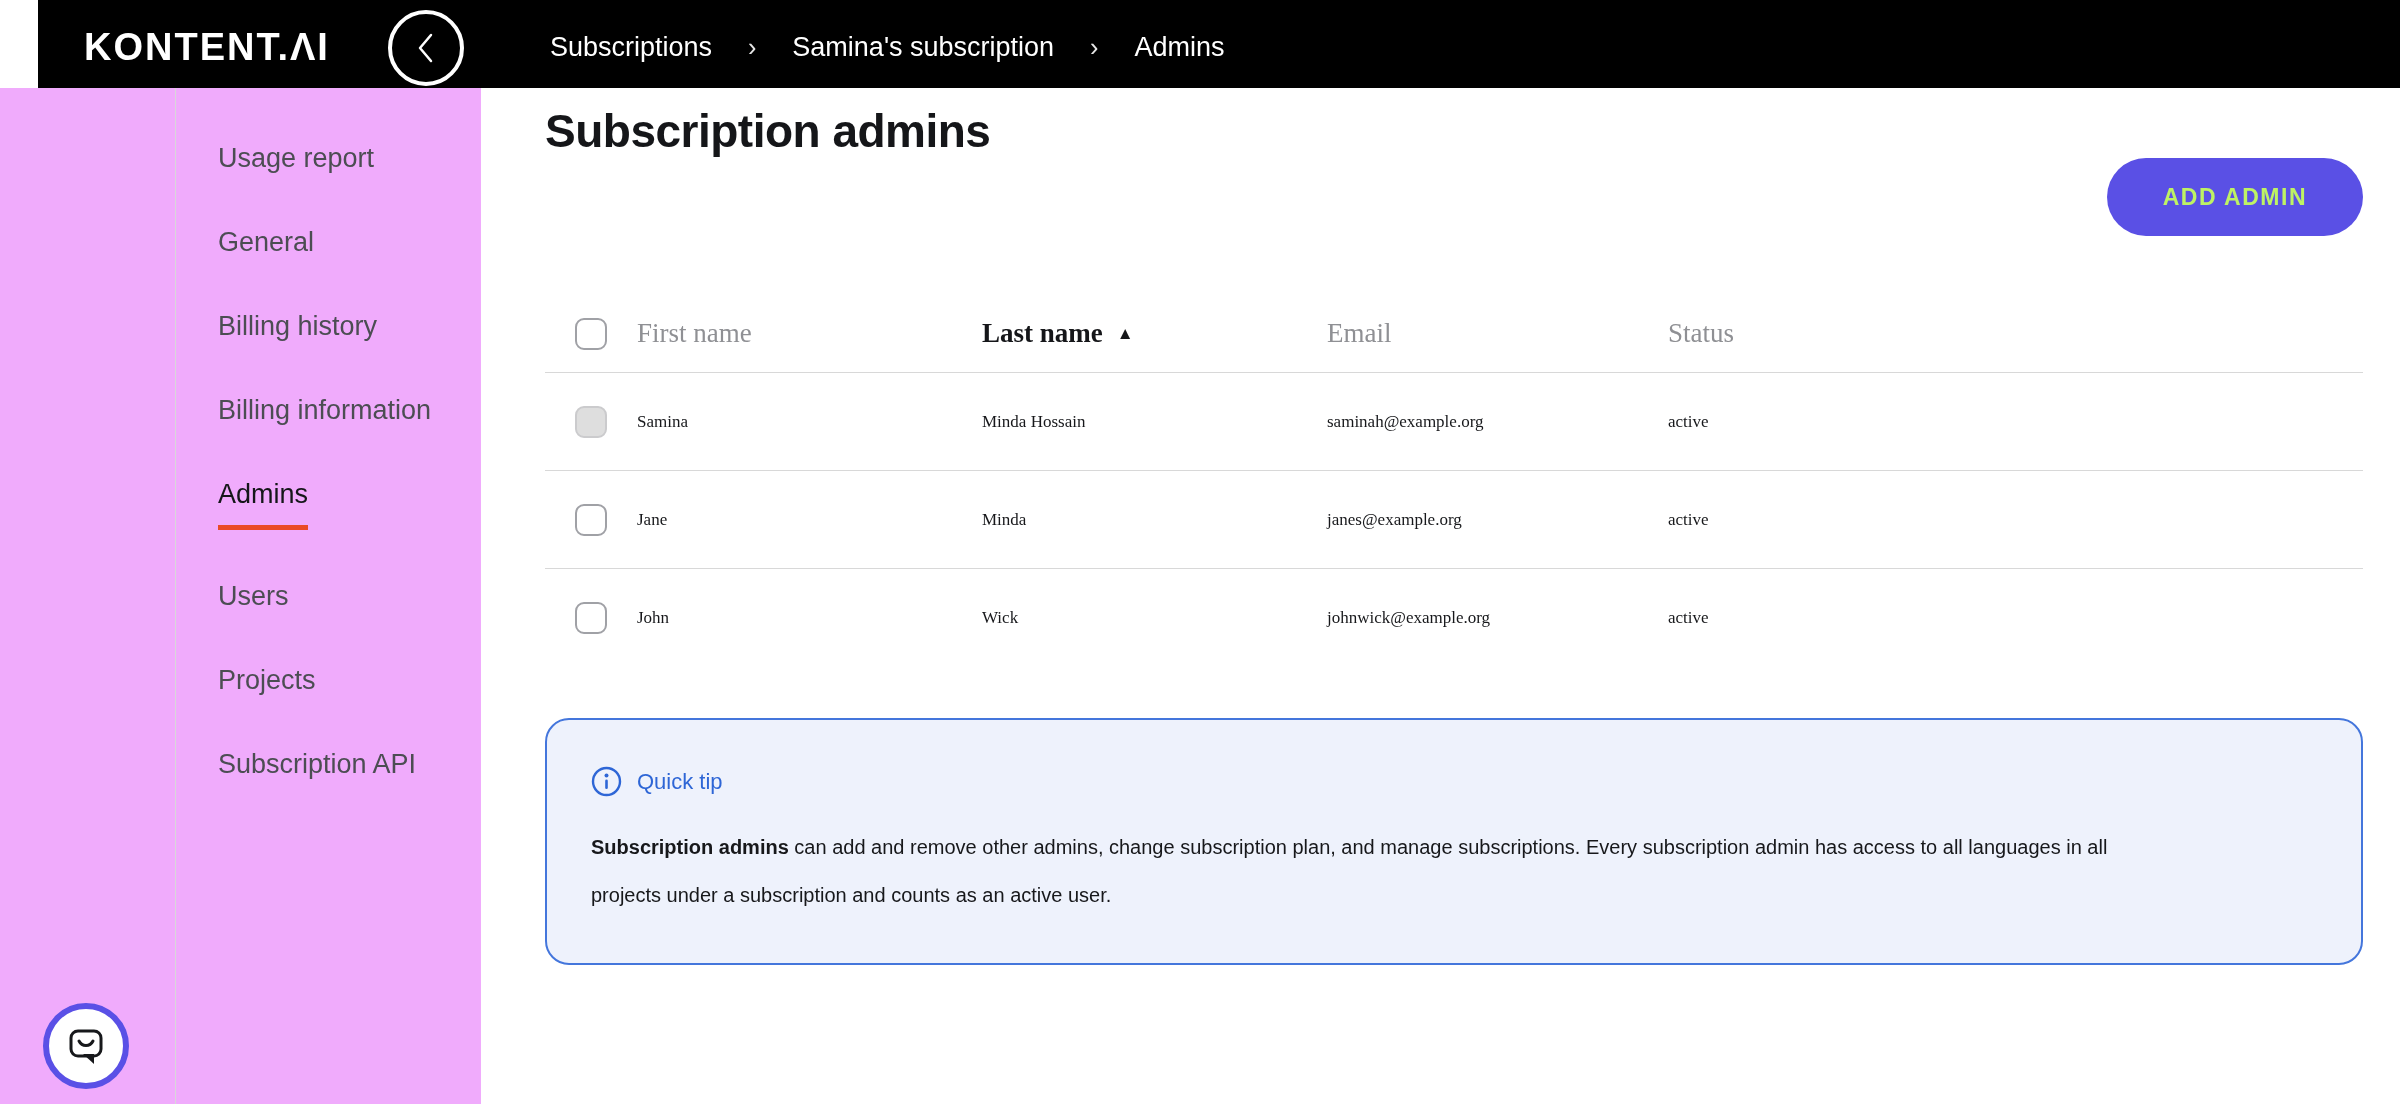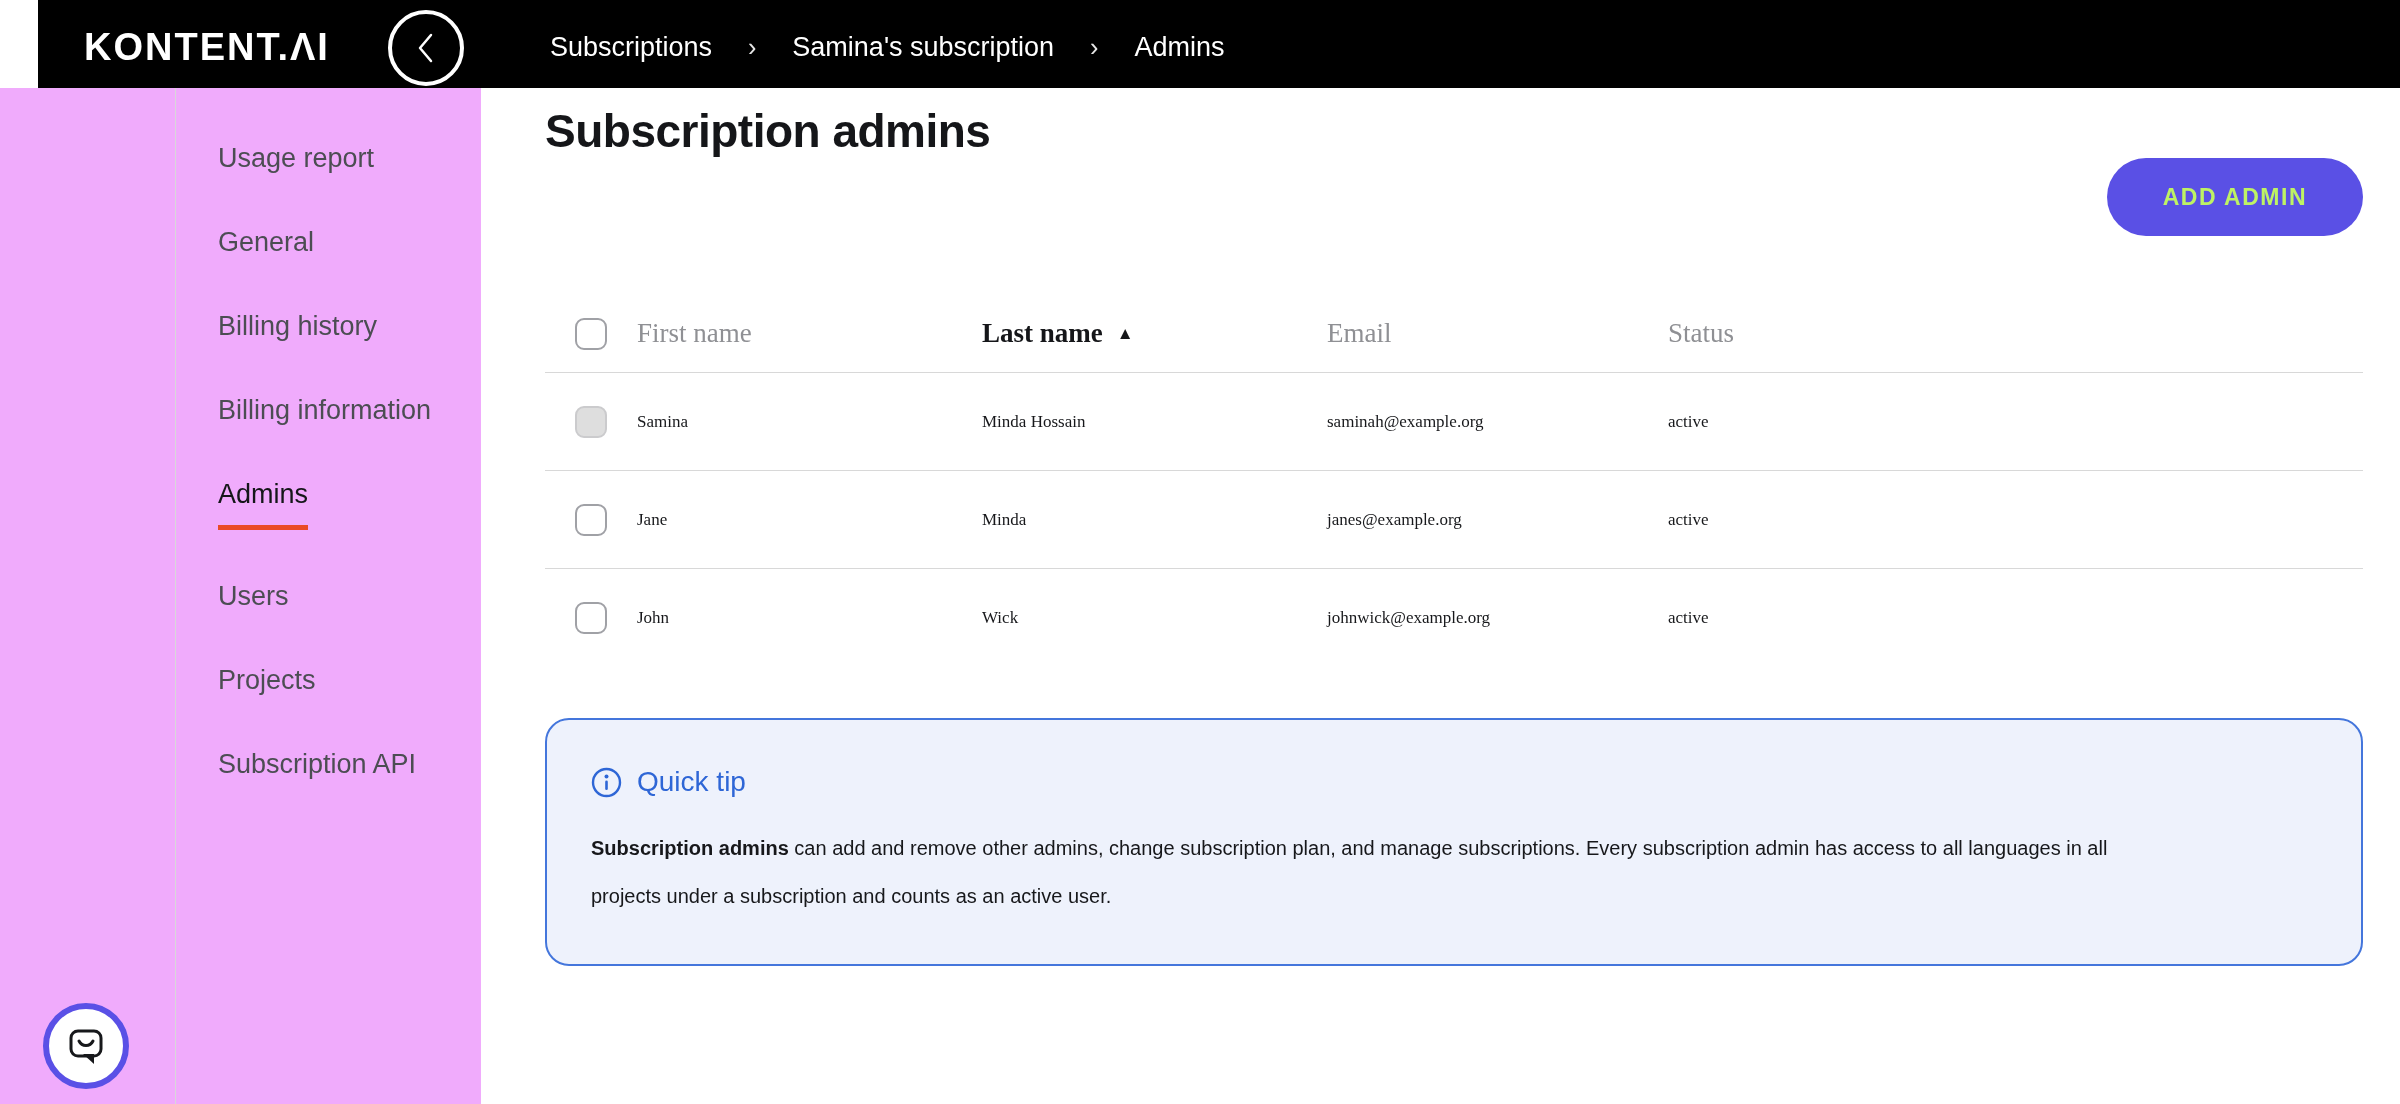--- a/index.html
+++ b/index.html
@@ -140,21 +140,21 @@
     margin-top: 51px;
     width: 1818px;
     border: 2px solid #4476dc;
     border-radius: 24px;
     background: #eef2fc;
     padding: 46px 56px 44px 44px;
   }
   .tip-head {
     display: flex; align-items: center; gap: 15px;
     color: #2e66d6;
-    font-size: 28px;
+    font-size: 22px;
   }
   .tip-body {
     margin-top: 26px;
     max-width: 1565px;
     font-size: 20px;
     line-height: 48px;
     color: #17181b;
   }
   .tip-body strong { font-weight: 700; }
 

